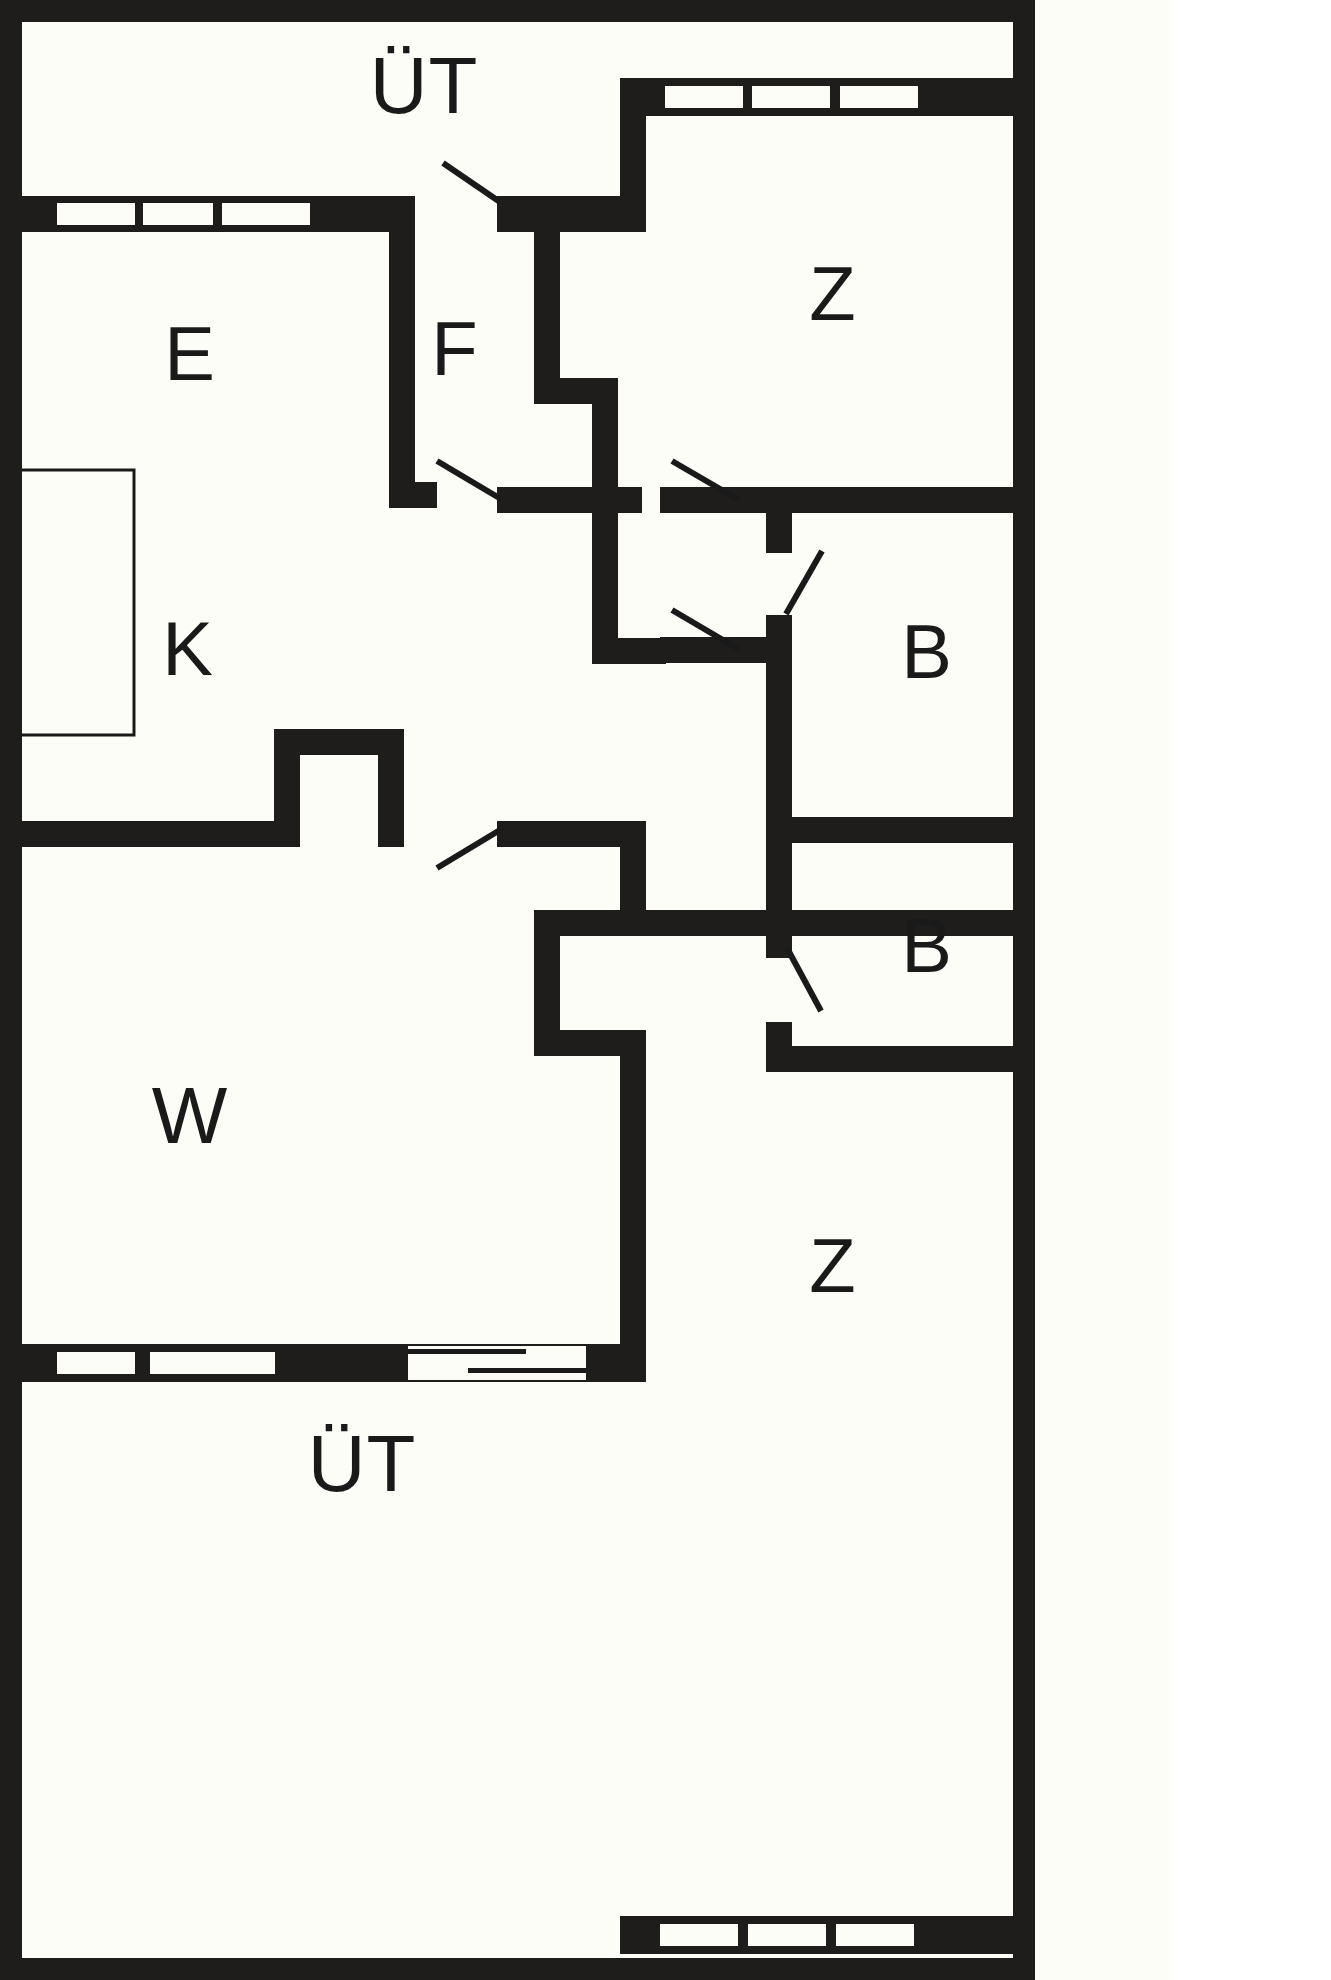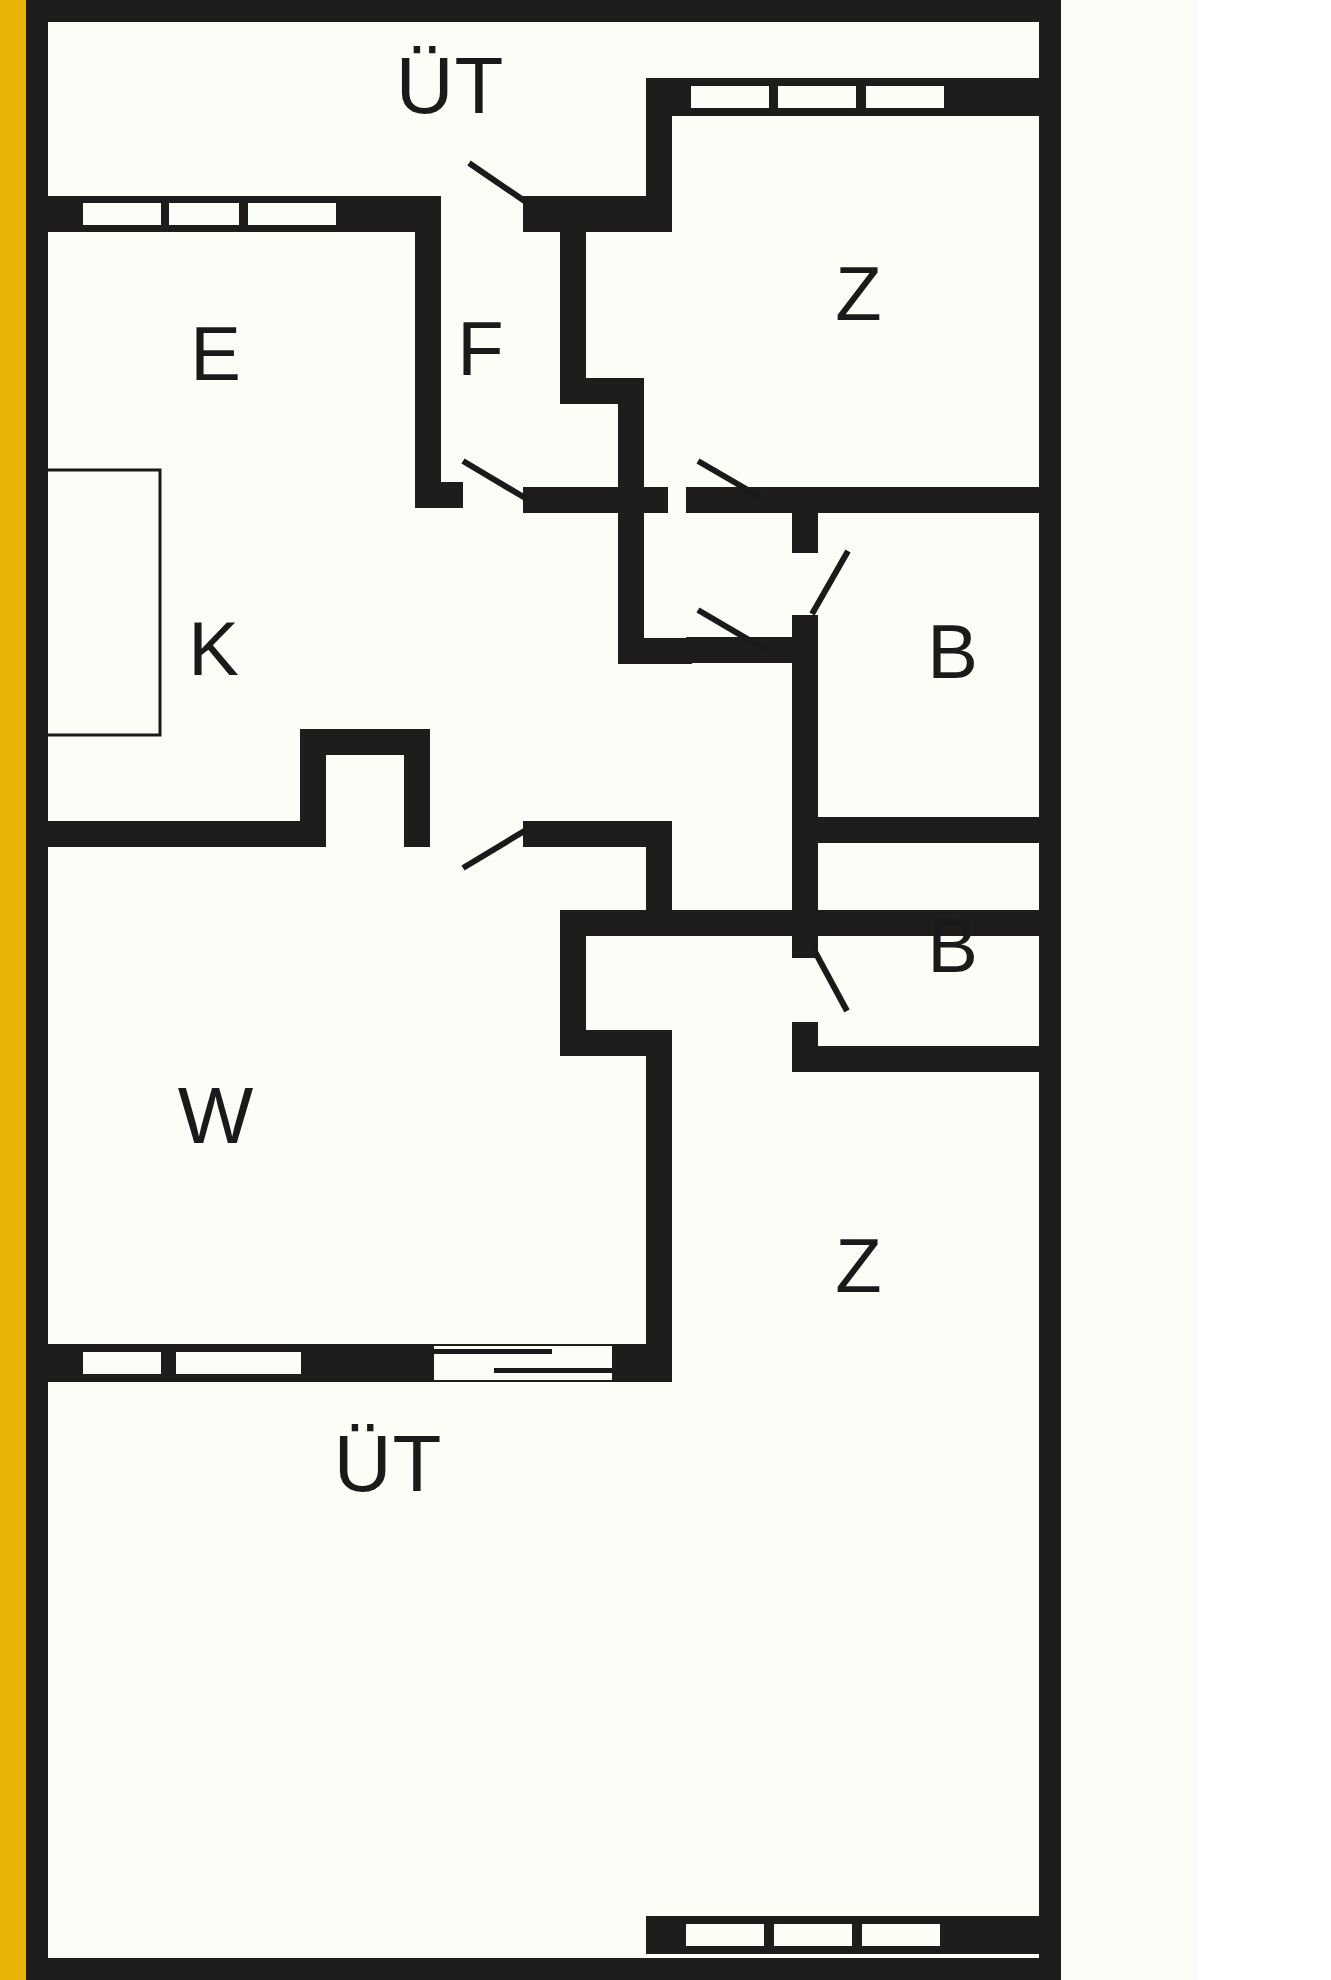--- a/index.html
+++ b/index.html
@@ -9,21 +9,20 @@
   }
   body {
     font-family: "Liberation Sans", sans-serif;
   }
   #floorplan-page {
     position: relative;
     width: 1172px;
     height: 1980px;
     background: #eab308;
     overflow: hidden;
-    padding-left: 26px;
   }
   #floorplan-svg {
     display: block;
     width: 1331px;
     height: 1980px;
   }
   .room-label {
     font-family: "Liberation Sans", sans-serif;
     font-size: 76px;
     fill: #1a1a1a;

